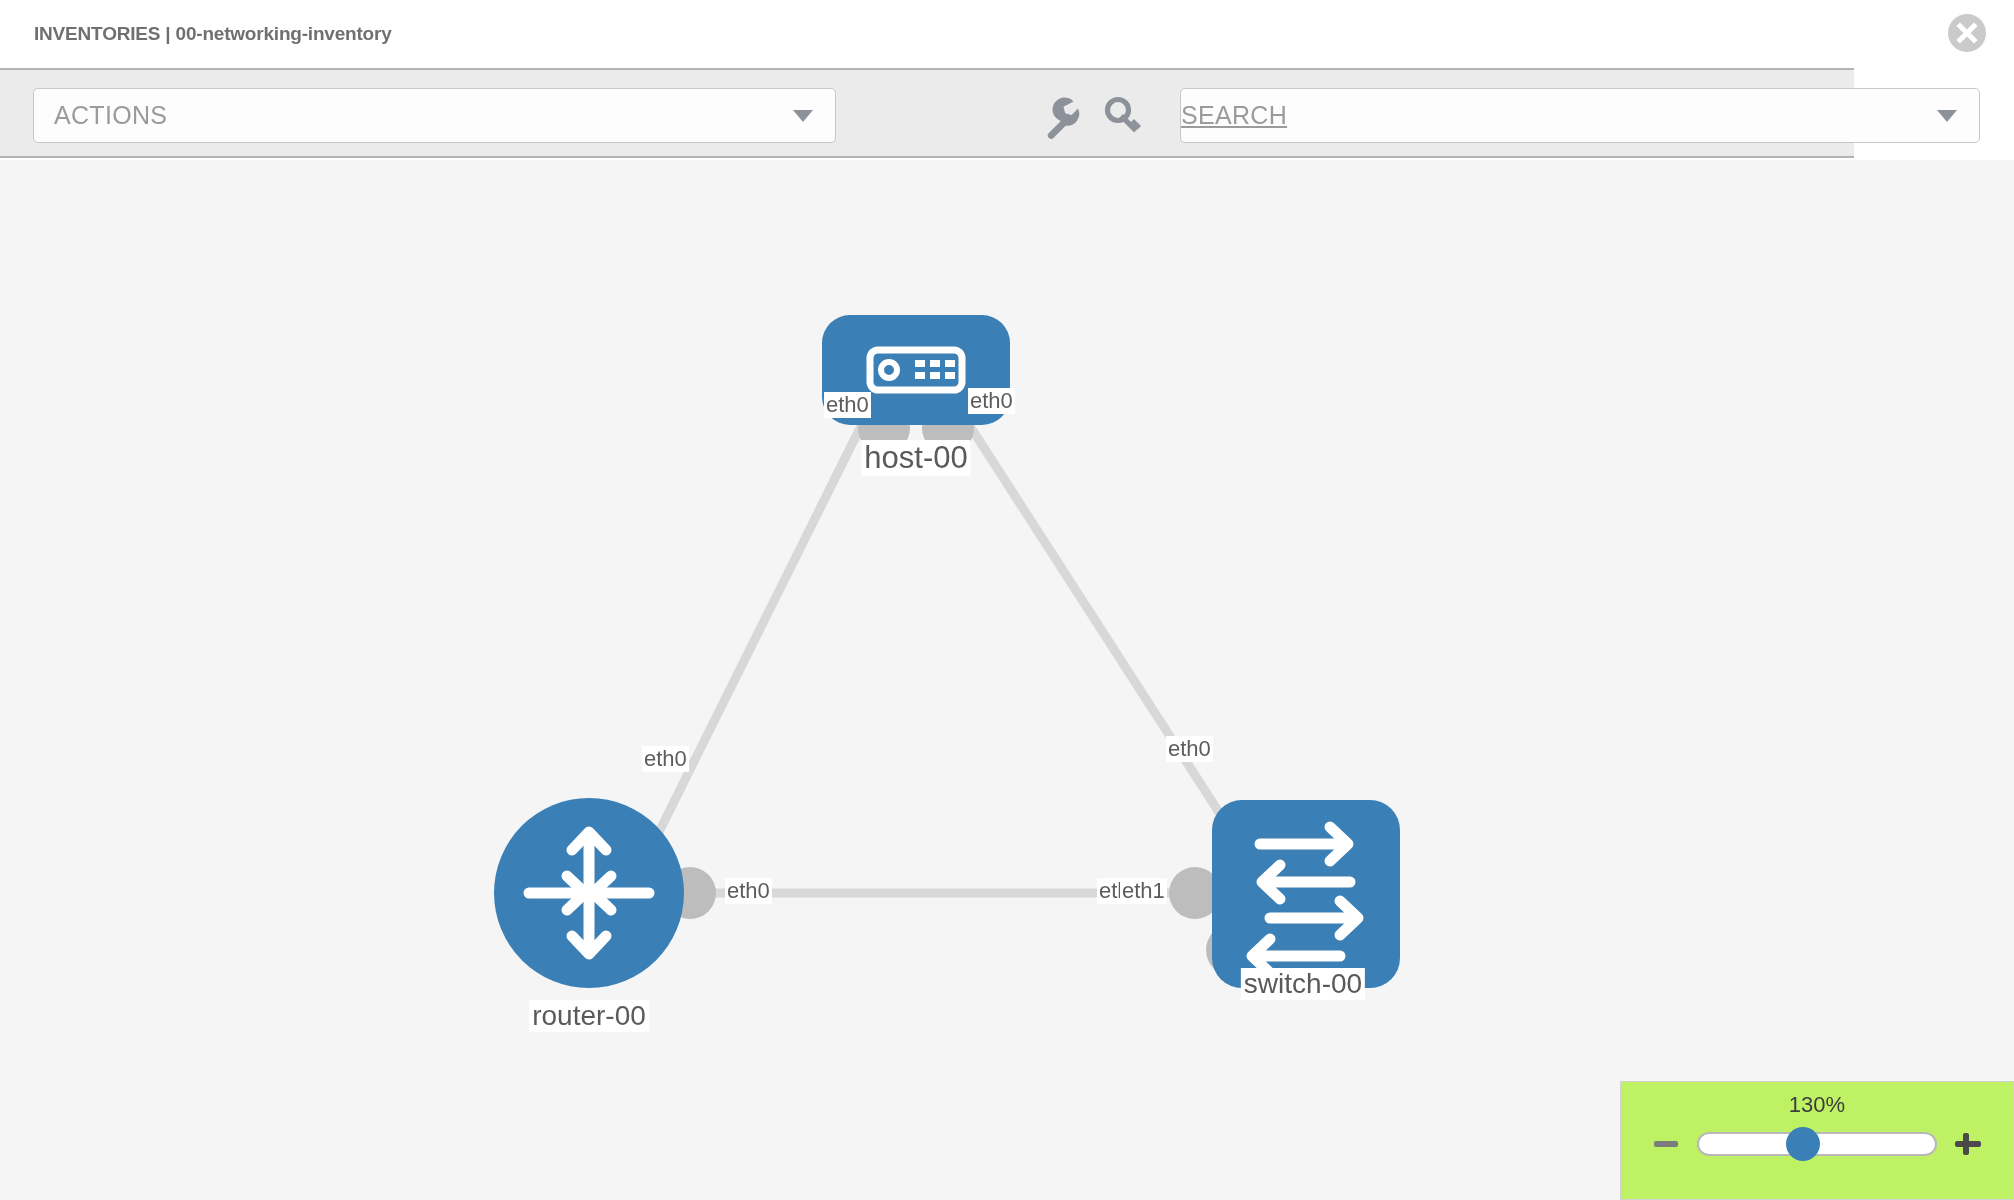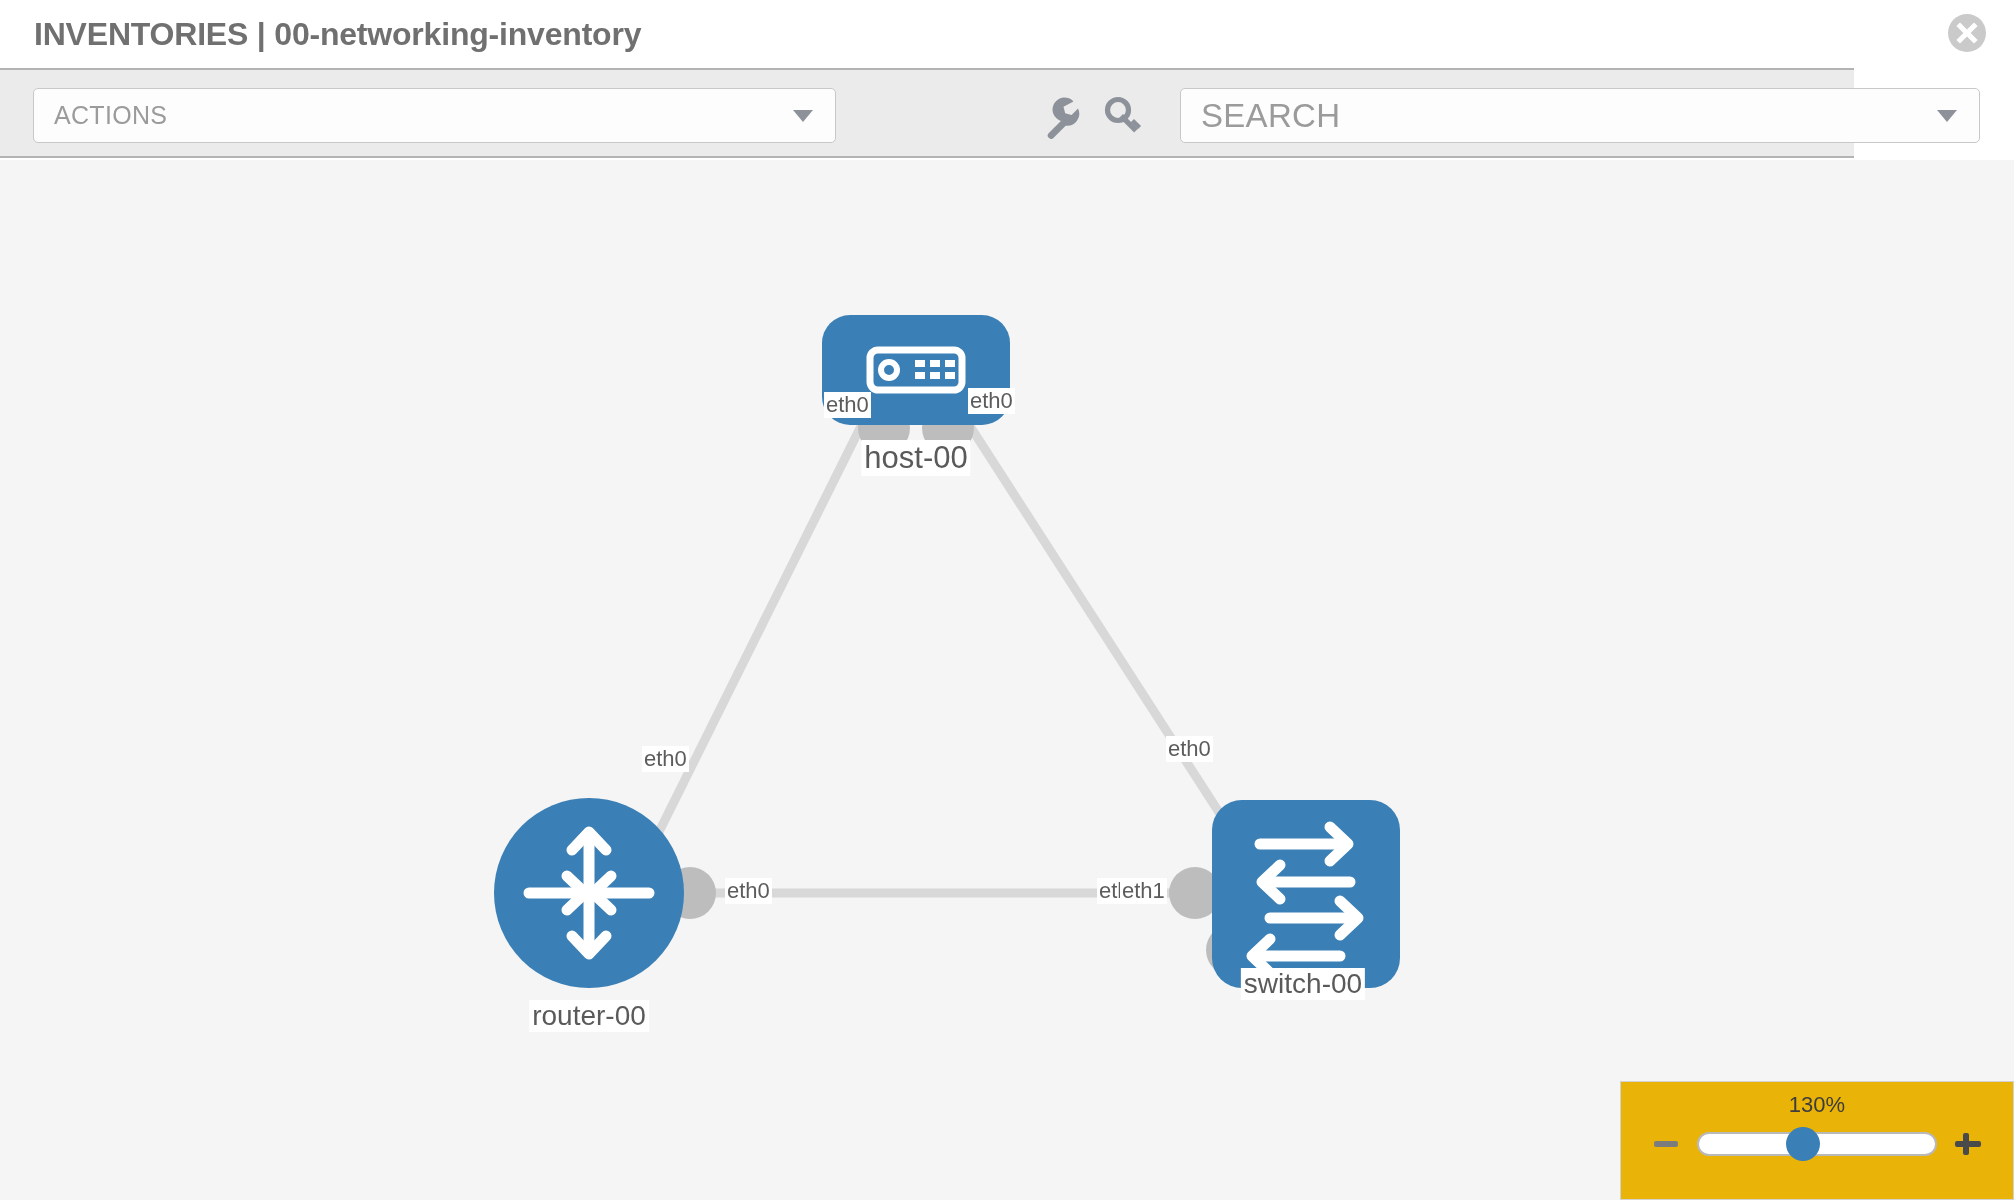--- a/index.html
+++ b/index.html
@@ -17,21 +17,21 @@
     position: absolute;
     left: 0; top: 0;
     width: 2014px;
     height: 68px;
     background: #ffffff;
     display: flex;
     align-items: center;
   }
   .header-title {
     margin-left: 34px;
-    font-size: 32px;
+    font-size: 19px;
     font-weight: bold;
     color: #707070;
     letter-spacing: -0.2px;
     white-space: nowrap;
   }
   .close-btn {
     position: absolute;
     right: 28px;
     top: 14px;
     width: 38px;
@@ -96,24 +96,24 @@
     width: 800px;
     height: 55px;
     background: #fdfdfd;
     border: 1px solid #c8c8c8;
     border-radius: 5px;
     display: flex;
     align-items: center;
     cursor: text;
   }
   .search-box .sel-label {
-    margin-left: 20px;
-    font-size: 33px;
+    font-size: 25px;
     color: #9b9b9b;
     letter-spacing: 0.3px;
+    text-decoration: underline;
   }
 
   
   .canvas {
     position: absolute;
     left: 0; top: 160px;
     width: 2014px;
     height: 1040px;
     background: #f5f5f5;
     overflow: hidden;
@@ -149,21 +149,21 @@
     font-size: 31px;
   }
 
   
   .zoom-panel {
     position: absolute;
     left: 1620px;
     top: 1081px;
     width: 394px;
     height: 119px;
-    background: #eab308;
+    background: #bef264;
     border: 1px solid #d2d2d2;
   }
   .zoom-value {
     position: absolute;
     top: 10px;
     left: 0; right: 0;
     text-align: center;
     font-size: 22px;
     color: #3d3d3d;
   }

